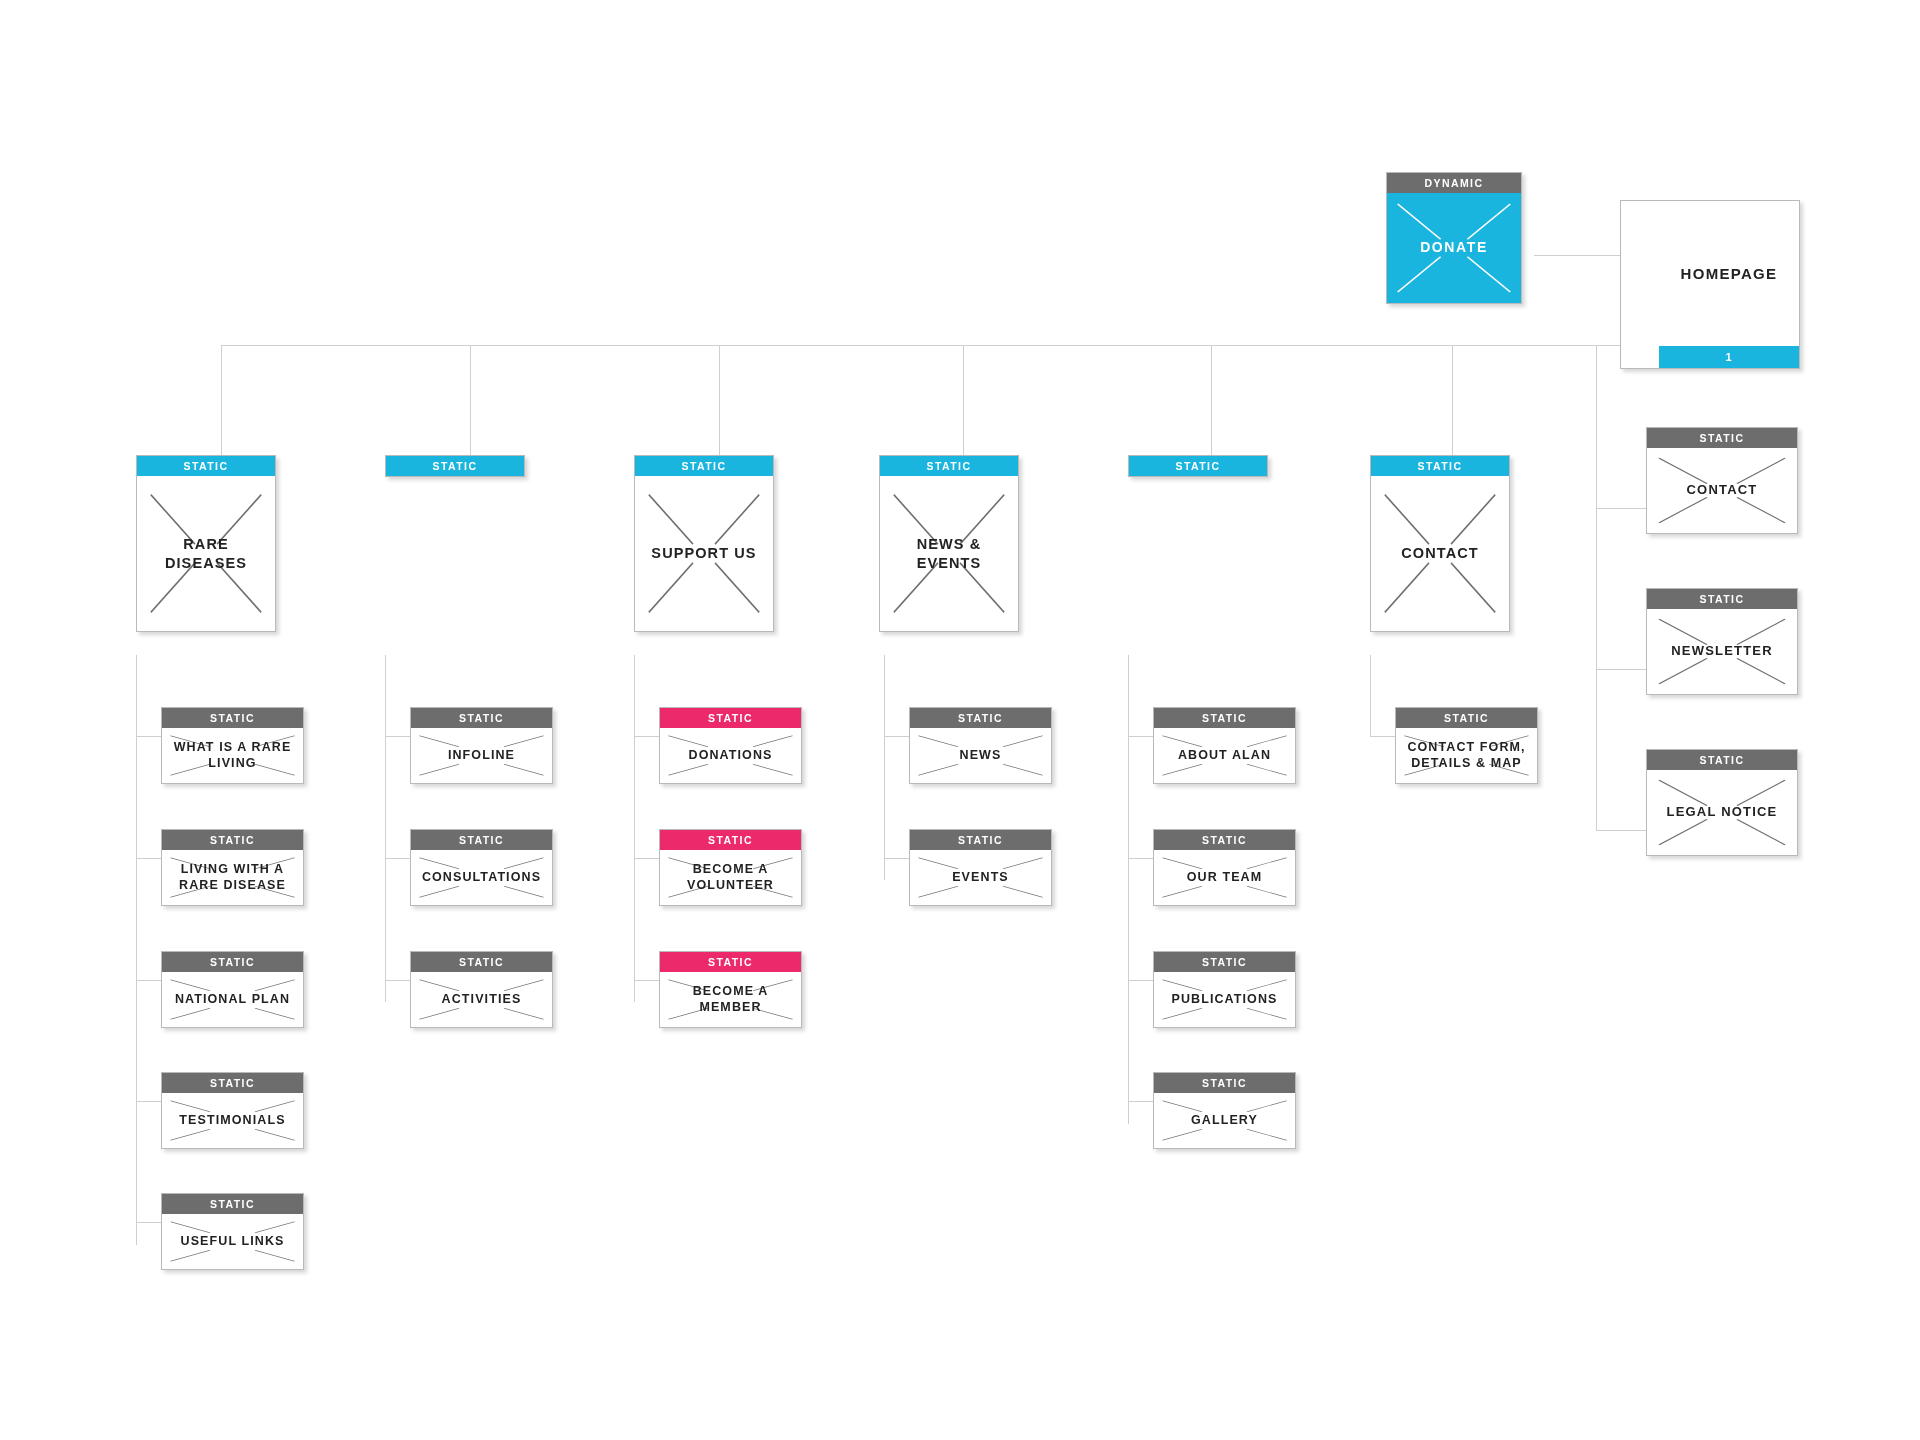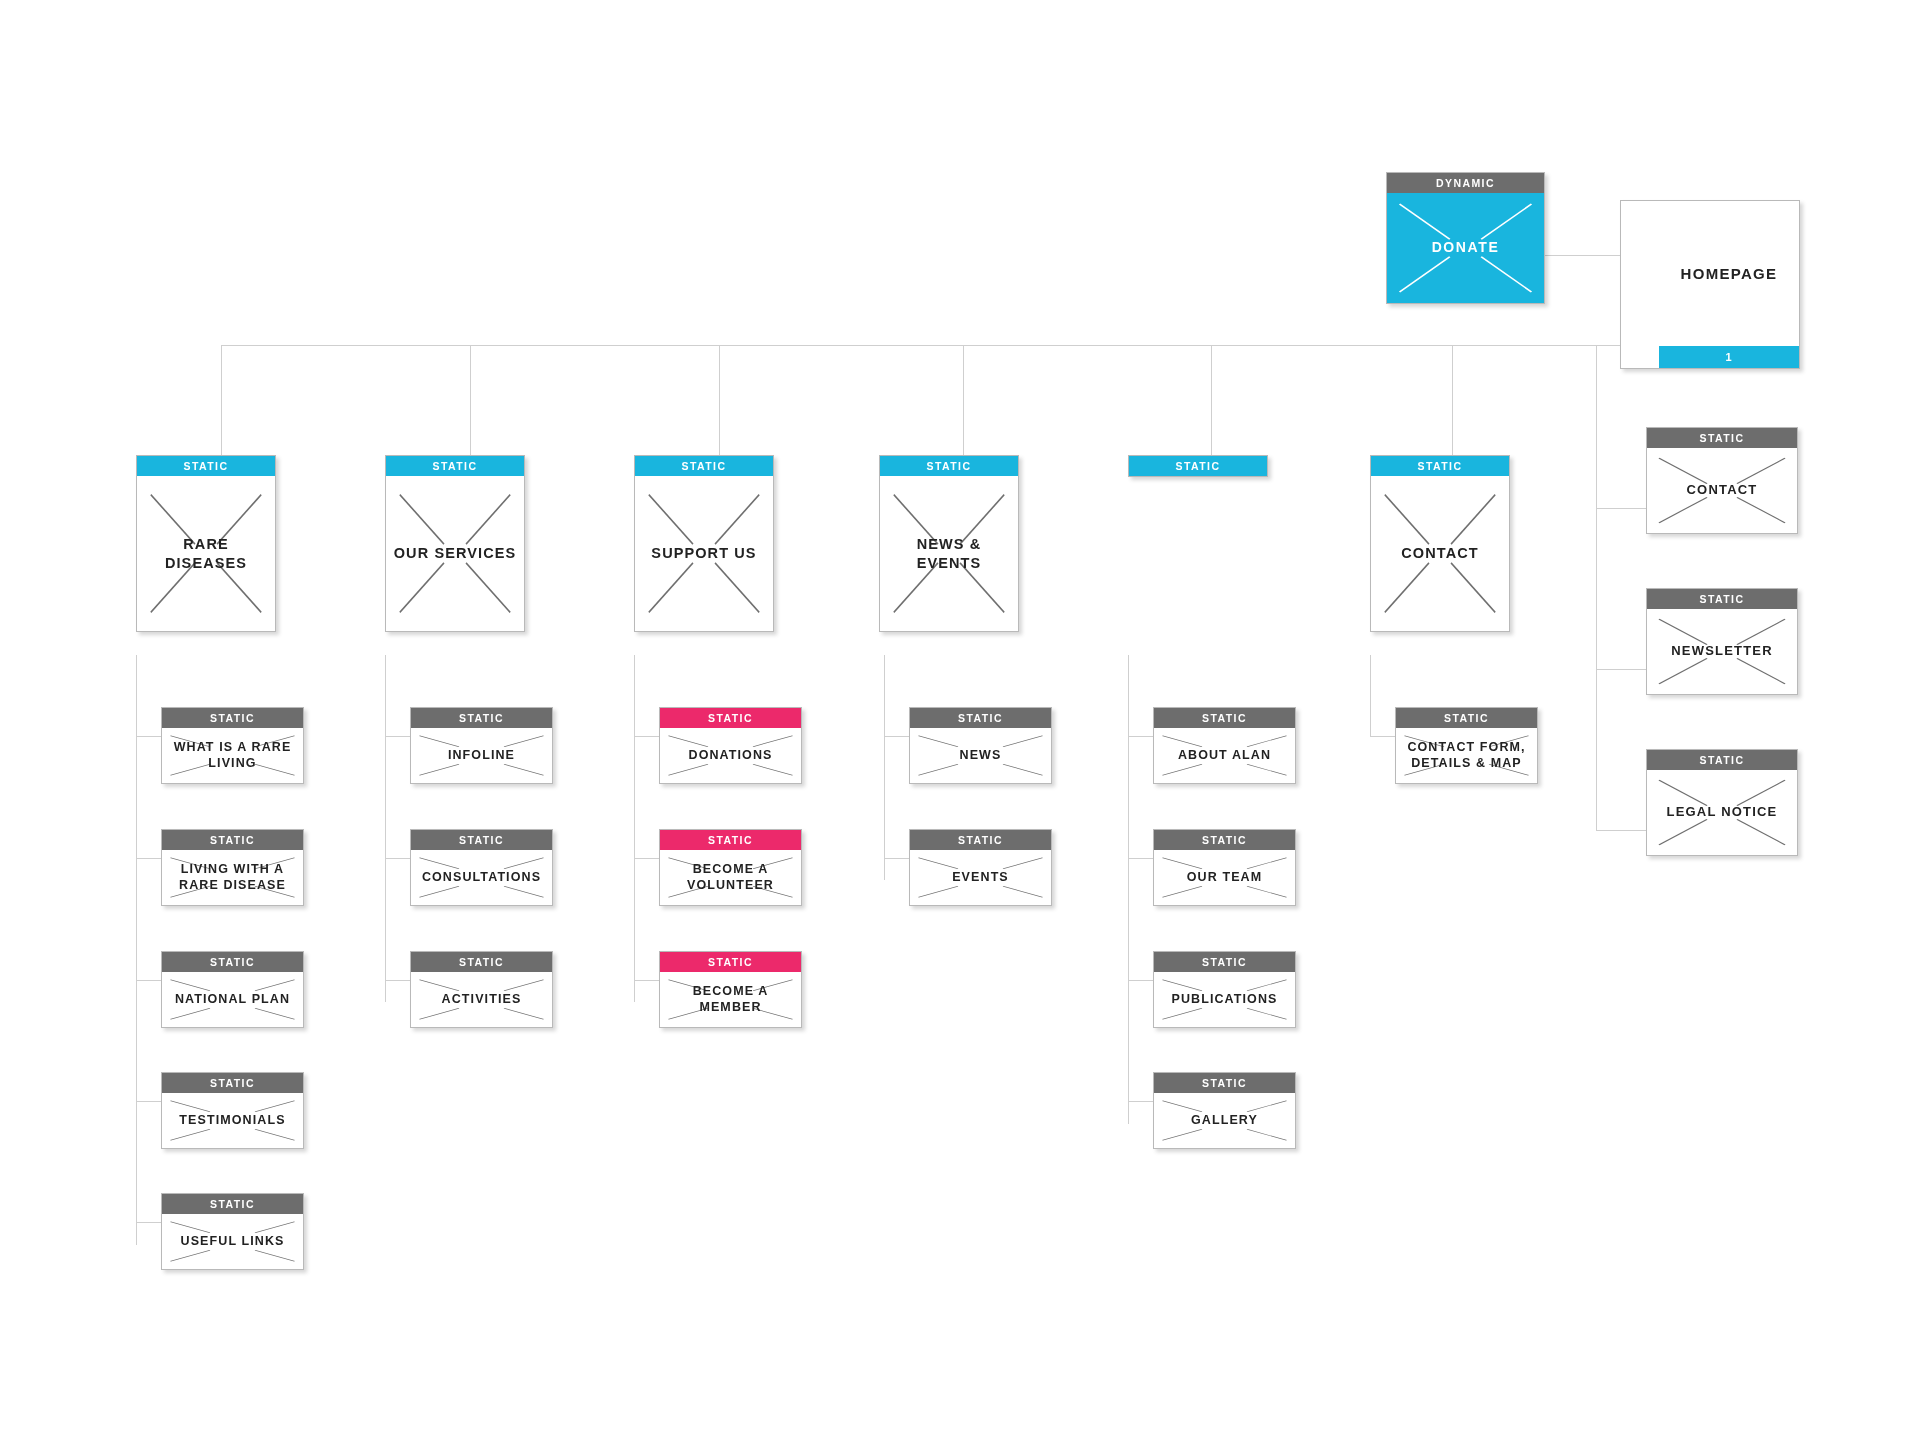--- a/index.html
+++ b/index.html
@@ -93,21 +93,21 @@
   #homepage .hp-label{
     font-size:15px;font-weight:700;letter-spacing:1.3px;color:#222;
   }
   #homepage .hp-foot{
     height:22px;line-height:22px;text-align:center;
     background:#19b5de;color:#fff;font-size:11px;font-weight:700;
     letter-spacing:1px;
   }
 
   
-  #donate{width:159px;}
+  #donate{width:136px;}
   #donate .body{height:110px;background:#19b5de;}
   #donate .label{color:#ffffff;font-size:14px;letter-spacing:1.6px;}
   #donate .xmark line{stroke:#ffffff;stroke-width:1.2;}
 </style>
 </head>
 <body>
 
 <div id="stage">
 
   <div class="conn h" style="left:1534px;top:255px;width:100px;"></div>
@@ -262,246 +262,235 @@
         <line x1="6" y1="86" x2="34" y2="66"></line>
             <line x1="94" y1="86" x2="66" y2="66"></line>
           </svg>
         </div>
       <div class="label">USEFUL LINKS</div>
     </div>
   </div>
 
   <div class="node lvl1" style="left:385px;top:455px;">
     <div class="hdr cyan">STATIC</div>
+  </div>
+  <div class="node child" style="left:410px;top:707px;">
+    <div class="hdr grey">STATIC</div>
+    <div class="body">
+      <div class="xmark">
+          <svg viewBox="0 0 100 100" preserveAspectRatio="none">
+        <line x1="6" y1="14" x2="34" y2="34"></line>
+            <line x1="94" y1="14" x2="66" y2="34"></line>
+        <line x1="6" y1="86" x2="34" y2="66"></line>
+            <line x1="94" y1="86" x2="66" y2="66"></line>
+          </svg>
+        </div>
+      <div class="label">INFOLINE</div>
+    </div>
+  </div>
+  <div class="node child" style="left:410px;top:829px;">
+    <div class="hdr grey">STATIC</div>
+    <div class="body">
+      <div class="xmark">
+          <svg viewBox="0 0 100 100" preserveAspectRatio="none">
+        <line x1="6" y1="14" x2="34" y2="34"></line>
+            <line x1="94" y1="14" x2="66" y2="34"></line>
+        <line x1="6" y1="86" x2="34" y2="66"></line>
+            <line x1="94" y1="86" x2="66" y2="66"></line>
+          </svg>
+        </div>
+      <div class="label">CONSULTATIONS</div>
+    </div>
+  </div>
+  <div class="node child" style="left:410px;top:951px;">
+    <div class="hdr grey">STATIC</div>
+    <div class="body">
+      <div class="xmark">
+          <svg viewBox="0 0 100 100" preserveAspectRatio="none">
+        <line x1="6" y1="14" x2="34" y2="34"></line>
+            <line x1="94" y1="14" x2="66" y2="34"></line>
+        <line x1="6" y1="86" x2="34" y2="66"></line>
+            <line x1="94" y1="86" x2="66" y2="66"></line>
+          </svg>
+        </div>
+      <div class="label">ACTIVITIES</div>
+    </div>
+  </div>
+
+  <div class="node lvl1" style="left:634px;top:455px;">
+    <div class="hdr cyan">STATIC</div>
     <div class="body">
       <div class="xmark">
           <svg viewBox="0 0 100 100" preserveAspectRatio="none">
         <line x1="10" y1="12" x2="42" y2="44"></line>
             <line x1="90" y1="12" x2="58" y2="44"></line>
         <line x1="10" y1="88" x2="42" y2="56"></line>
             <line x1="90" y1="88" x2="58" y2="56"></line>
           </svg>
         </div>
-      <div class="label">OUR SERVICES</div>
-    </div>
-  </div>
-  <div class="node child" style="left:410px;top:707px;">
-    <div class="hdr grey">STATIC</div>
-    <div class="body">
-      <div class="xmark">
-          <svg viewBox="0 0 100 100" preserveAspectRatio="none">
-        <line x1="6" y1="14" x2="34" y2="34"></line>
-            <line x1="94" y1="14" x2="66" y2="34"></line>
-        <line x1="6" y1="86" x2="34" y2="66"></line>
-            <line x1="94" y1="86" x2="66" y2="66"></line>
-          </svg>
-        </div>
-      <div class="label">INFOLINE</div>
-    </div>
-  </div>
-  <div class="node child" style="left:410px;top:829px;">
-    <div class="hdr grey">STATIC</div>
-    <div class="body">
-      <div class="xmark">
-          <svg viewBox="0 0 100 100" preserveAspectRatio="none">
-        <line x1="6" y1="14" x2="34" y2="34"></line>
-            <line x1="94" y1="14" x2="66" y2="34"></line>
-        <line x1="6" y1="86" x2="34" y2="66"></line>
-            <line x1="94" y1="86" x2="66" y2="66"></line>
-          </svg>
-        </div>
-      <div class="label">CONSULTATIONS</div>
-    </div>
-  </div>
-  <div class="node child" style="left:410px;top:951px;">
-    <div class="hdr grey">STATIC</div>
-    <div class="body">
-      <div class="xmark">
-          <svg viewBox="0 0 100 100" preserveAspectRatio="none">
-        <line x1="6" y1="14" x2="34" y2="34"></line>
-            <line x1="94" y1="14" x2="66" y2="34"></line>
-        <line x1="6" y1="86" x2="34" y2="66"></line>
-            <line x1="94" y1="86" x2="66" y2="66"></line>
-          </svg>
-        </div>
-      <div class="label">ACTIVITIES</div>
-    </div>
-  </div>
-
-  <div class="node lvl1" style="left:634px;top:455px;">
+      <div class="label">SUPPORT US</div>
+    </div>
+  </div>
+  <div class="node child" style="left:659px;top:707px;">
+    <div class="hdr pink">STATIC</div>
+    <div class="body">
+      <div class="xmark">
+          <svg viewBox="0 0 100 100" preserveAspectRatio="none">
+        <line x1="6" y1="14" x2="34" y2="34"></line>
+            <line x1="94" y1="14" x2="66" y2="34"></line>
+        <line x1="6" y1="86" x2="34" y2="66"></line>
+            <line x1="94" y1="86" x2="66" y2="66"></line>
+          </svg>
+        </div>
+      <div class="label">DONATIONS</div>
+    </div>
+  </div>
+  <div class="node child" style="left:659px;top:829px;">
+    <div class="hdr pink">STATIC</div>
+    <div class="body">
+      <div class="xmark">
+          <svg viewBox="0 0 100 100" preserveAspectRatio="none">
+        <line x1="6" y1="14" x2="34" y2="34"></line>
+            <line x1="94" y1="14" x2="66" y2="34"></line>
+        <line x1="6" y1="86" x2="34" y2="66"></line>
+            <line x1="94" y1="86" x2="66" y2="66"></line>
+          </svg>
+        </div>
+      <div class="label">BECOME A VOLUNTEER</div>
+    </div>
+  </div>
+  <div class="node child" style="left:659px;top:951px;">
+    <div class="hdr pink">STATIC</div>
+    <div class="body">
+      <div class="xmark">
+          <svg viewBox="0 0 100 100" preserveAspectRatio="none">
+        <line x1="6" y1="14" x2="34" y2="34"></line>
+            <line x1="94" y1="14" x2="66" y2="34"></line>
+        <line x1="6" y1="86" x2="34" y2="66"></line>
+            <line x1="94" y1="86" x2="66" y2="66"></line>
+          </svg>
+        </div>
+      <div class="label">BECOME A MEMBER</div>
+    </div>
+  </div>
+
+  <div class="node lvl1" style="left:879px;top:455px;">
     <div class="hdr cyan">STATIC</div>
     <div class="body">
       <div class="xmark">
           <svg viewBox="0 0 100 100" preserveAspectRatio="none">
         <line x1="10" y1="12" x2="42" y2="44"></line>
             <line x1="90" y1="12" x2="58" y2="44"></line>
         <line x1="10" y1="88" x2="42" y2="56"></line>
             <line x1="90" y1="88" x2="58" y2="56"></line>
           </svg>
         </div>
-      <div class="label">SUPPORT US</div>
-    </div>
-  </div>
-  <div class="node child" style="left:659px;top:707px;">
-    <div class="hdr pink">STATIC</div>
-    <div class="body">
-      <div class="xmark">
-          <svg viewBox="0 0 100 100" preserveAspectRatio="none">
-        <line x1="6" y1="14" x2="34" y2="34"></line>
-            <line x1="94" y1="14" x2="66" y2="34"></line>
-        <line x1="6" y1="86" x2="34" y2="66"></line>
-            <line x1="94" y1="86" x2="66" y2="66"></line>
-          </svg>
-        </div>
-      <div class="label">DONATIONS</div>
-    </div>
-  </div>
-  <div class="node child" style="left:659px;top:829px;">
-    <div class="hdr pink">STATIC</div>
-    <div class="body">
-      <div class="xmark">
-          <svg viewBox="0 0 100 100" preserveAspectRatio="none">
-        <line x1="6" y1="14" x2="34" y2="34"></line>
-            <line x1="94" y1="14" x2="66" y2="34"></line>
-        <line x1="6" y1="86" x2="34" y2="66"></line>
-            <line x1="94" y1="86" x2="66" y2="66"></line>
-          </svg>
-        </div>
-      <div class="label">BECOME A VOLUNTEER</div>
-    </div>
-  </div>
-  <div class="node child" style="left:659px;top:951px;">
-    <div class="hdr pink">STATIC</div>
-    <div class="body">
-      <div class="xmark">
-          <svg viewBox="0 0 100 100" preserveAspectRatio="none">
-        <line x1="6" y1="14" x2="34" y2="34"></line>
-            <line x1="94" y1="14" x2="66" y2="34"></line>
-        <line x1="6" y1="86" x2="34" y2="66"></line>
-            <line x1="94" y1="86" x2="66" y2="66"></line>
-          </svg>
-        </div>
-      <div class="label">BECOME A MEMBER</div>
-    </div>
-  </div>
-
-  <div class="node lvl1" style="left:879px;top:455px;">
+      <div class="label">NEWS &amp; EVENTS</div>
+    </div>
+  </div>
+  <div class="node child" style="left:909px;top:707px;">
+    <div class="hdr grey">STATIC</div>
+    <div class="body">
+      <div class="xmark">
+          <svg viewBox="0 0 100 100" preserveAspectRatio="none">
+        <line x1="6" y1="14" x2="34" y2="34"></line>
+            <line x1="94" y1="14" x2="66" y2="34"></line>
+        <line x1="6" y1="86" x2="34" y2="66"></line>
+            <line x1="94" y1="86" x2="66" y2="66"></line>
+          </svg>
+        </div>
+      <div class="label">NEWS</div>
+    </div>
+  </div>
+  <div class="node child" style="left:909px;top:829px;">
+    <div class="hdr grey">STATIC</div>
+    <div class="body">
+      <div class="xmark">
+          <svg viewBox="0 0 100 100" preserveAspectRatio="none">
+        <line x1="6" y1="14" x2="34" y2="34"></line>
+            <line x1="94" y1="14" x2="66" y2="34"></line>
+        <line x1="6" y1="86" x2="34" y2="66"></line>
+            <line x1="94" y1="86" x2="66" y2="66"></line>
+          </svg>
+        </div>
+      <div class="label">EVENTS</div>
+    </div>
+  </div>
+
+  <div class="node lvl1" style="left:1128px;top:455px;">
+    <div class="hdr cyan">STATIC</div>
+  </div>
+  <div class="node child" style="left:1153px;top:707px;">
+    <div class="hdr grey">STATIC</div>
+    <div class="body">
+      <div class="xmark">
+          <svg viewBox="0 0 100 100" preserveAspectRatio="none">
+        <line x1="6" y1="14" x2="34" y2="34"></line>
+            <line x1="94" y1="14" x2="66" y2="34"></line>
+        <line x1="6" y1="86" x2="34" y2="66"></line>
+            <line x1="94" y1="86" x2="66" y2="66"></line>
+          </svg>
+        </div>
+      <div class="label">ABOUT ALAN</div>
+    </div>
+  </div>
+  <div class="node child" style="left:1153px;top:829px;">
+    <div class="hdr grey">STATIC</div>
+    <div class="body">
+      <div class="xmark">
+          <svg viewBox="0 0 100 100" preserveAspectRatio="none">
+        <line x1="6" y1="14" x2="34" y2="34"></line>
+            <line x1="94" y1="14" x2="66" y2="34"></line>
+        <line x1="6" y1="86" x2="34" y2="66"></line>
+            <line x1="94" y1="86" x2="66" y2="66"></line>
+          </svg>
+        </div>
+      <div class="label">OUR TEAM</div>
+    </div>
+  </div>
+  <div class="node child" style="left:1153px;top:951px;">
+    <div class="hdr grey">STATIC</div>
+    <div class="body">
+      <div class="xmark">
+          <svg viewBox="0 0 100 100" preserveAspectRatio="none">
+        <line x1="6" y1="14" x2="34" y2="34"></line>
+            <line x1="94" y1="14" x2="66" y2="34"></line>
+        <line x1="6" y1="86" x2="34" y2="66"></line>
+            <line x1="94" y1="86" x2="66" y2="66"></line>
+          </svg>
+        </div>
+      <div class="label">PUBLICATIONS</div>
+    </div>
+  </div>
+  <div class="node child" style="left:1153px;top:1072px;">
+    <div class="hdr grey">STATIC</div>
+    <div class="body">
+      <div class="xmark">
+          <svg viewBox="0 0 100 100" preserveAspectRatio="none">
+        <line x1="6" y1="14" x2="34" y2="34"></line>
+            <line x1="94" y1="14" x2="66" y2="34"></line>
+        <line x1="6" y1="86" x2="34" y2="66"></line>
+            <line x1="94" y1="86" x2="66" y2="66"></line>
+          </svg>
+        </div>
+      <div class="label">GALLERY</div>
+    </div>
+  </div>
+
+  <div class="node lvl1" style="left:1370px;top:455px;">
     <div class="hdr cyan">STATIC</div>
     <div class="body">
       <div class="xmark">
           <svg viewBox="0 0 100 100" preserveAspectRatio="none">
         <line x1="10" y1="12" x2="42" y2="44"></line>
             <line x1="90" y1="12" x2="58" y2="44"></line>
         <line x1="10" y1="88" x2="42" y2="56"></line>
             <line x1="90" y1="88" x2="58" y2="56"></line>
           </svg>
         </div>
-      <div class="label">NEWS &amp; EVENTS</div>
-    </div>
-  </div>
-  <div class="node child" style="left:909px;top:707px;">
-    <div class="hdr grey">STATIC</div>
-    <div class="body">
-      <div class="xmark">
-          <svg viewBox="0 0 100 100" preserveAspectRatio="none">
-        <line x1="6" y1="14" x2="34" y2="34"></line>
-            <line x1="94" y1="14" x2="66" y2="34"></line>
-        <line x1="6" y1="86" x2="34" y2="66"></line>
-            <line x1="94" y1="86" x2="66" y2="66"></line>
-          </svg>
-        </div>
-      <div class="label">NEWS</div>
-    </div>
-  </div>
-  <div class="node child" style="left:909px;top:829px;">
-    <div class="hdr grey">STATIC</div>
-    <div class="body">
-      <div class="xmark">
-          <svg viewBox="0 0 100 100" preserveAspectRatio="none">
-        <line x1="6" y1="14" x2="34" y2="34"></line>
-            <line x1="94" y1="14" x2="66" y2="34"></line>
-        <line x1="6" y1="86" x2="34" y2="66"></line>
-            <line x1="94" y1="86" x2="66" y2="66"></line>
-          </svg>
-        </div>
-      <div class="label">EVENTS</div>
-    </div>
-  </div>
-
-  <div class="node lvl1" style="left:1128px;top:455px;">
-    <div class="hdr cyan">STATIC</div>
-  </div>
-  <div class="node child" style="left:1153px;top:707px;">
-    <div class="hdr grey">STATIC</div>
-    <div class="body">
-      <div class="xmark">
-          <svg viewBox="0 0 100 100" preserveAspectRatio="none">
-        <line x1="6" y1="14" x2="34" y2="34"></line>
-            <line x1="94" y1="14" x2="66" y2="34"></line>
-        <line x1="6" y1="86" x2="34" y2="66"></line>
-            <line x1="94" y1="86" x2="66" y2="66"></line>
-          </svg>
-        </div>
-      <div class="label">ABOUT ALAN</div>
-    </div>
-  </div>
-  <div class="node child" style="left:1153px;top:829px;">
-    <div class="hdr grey">STATIC</div>
-    <div class="body">
-      <div class="xmark">
-          <svg viewBox="0 0 100 100" preserveAspectRatio="none">
-        <line x1="6" y1="14" x2="34" y2="34"></line>
-            <line x1="94" y1="14" x2="66" y2="34"></line>
-        <line x1="6" y1="86" x2="34" y2="66"></line>
-            <line x1="94" y1="86" x2="66" y2="66"></line>
-          </svg>
-        </div>
-      <div class="label">OUR TEAM</div>
-    </div>
-  </div>
-  <div class="node child" style="left:1153px;top:951px;">
-    <div class="hdr grey">STATIC</div>
-    <div class="body">
-      <div class="xmark">
-          <svg viewBox="0 0 100 100" preserveAspectRatio="none">
-        <line x1="6" y1="14" x2="34" y2="34"></line>
-            <line x1="94" y1="14" x2="66" y2="34"></line>
-        <line x1="6" y1="86" x2="34" y2="66"></line>
-            <line x1="94" y1="86" x2="66" y2="66"></line>
-          </svg>
-        </div>
-      <div class="label">PUBLICATIONS</div>
-    </div>
-  </div>
-  <div class="node child" style="left:1153px;top:1072px;">
-    <div class="hdr grey">STATIC</div>
-    <div class="body">
-      <div class="xmark">
-          <svg viewBox="0 0 100 100" preserveAspectRatio="none">
-        <line x1="6" y1="14" x2="34" y2="34"></line>
-            <line x1="94" y1="14" x2="66" y2="34"></line>
-        <line x1="6" y1="86" x2="34" y2="66"></line>
-            <line x1="94" y1="86" x2="66" y2="66"></line>
-          </svg>
-        </div>
-      <div class="label">GALLERY</div>
-    </div>
-  </div>
-
-  <div class="node lvl1" style="left:1370px;top:455px;">
-    <div class="hdr cyan">STATIC</div>
-    <div class="body">
-      <div class="xmark">
-          <svg viewBox="0 0 100 100" preserveAspectRatio="none">
-        <line x1="10" y1="12" x2="42" y2="44"></line>
-            <line x1="90" y1="12" x2="58" y2="44"></line>
-        <line x1="10" y1="88" x2="42" y2="56"></line>
-            <line x1="90" y1="88" x2="58" y2="56"></line>
-          </svg>
-        </div>
       <div class="label">CONTACT</div>
     </div>
   </div>
   <div class="node child" style="left:1395px;top:707px;">
     <div class="hdr grey">STATIC</div>
     <div class="body">
       <div class="xmark">
           <svg viewBox="0 0 100 100" preserveAspectRatio="none">
         <line x1="6" y1="14" x2="34" y2="34"></line>
             <line x1="94" y1="14" x2="66" y2="34"></line>

